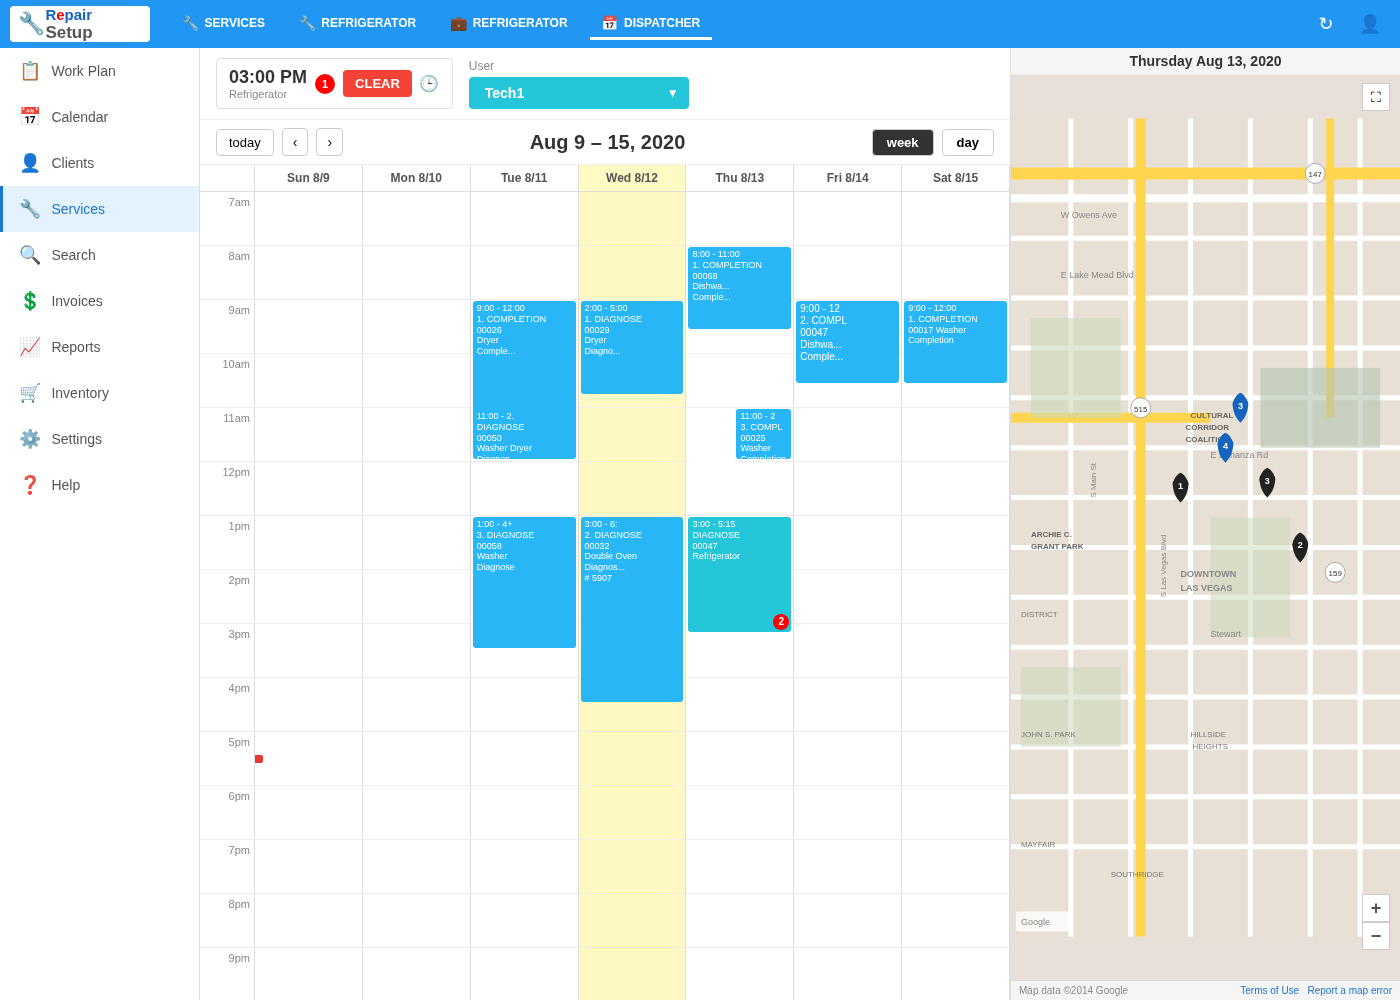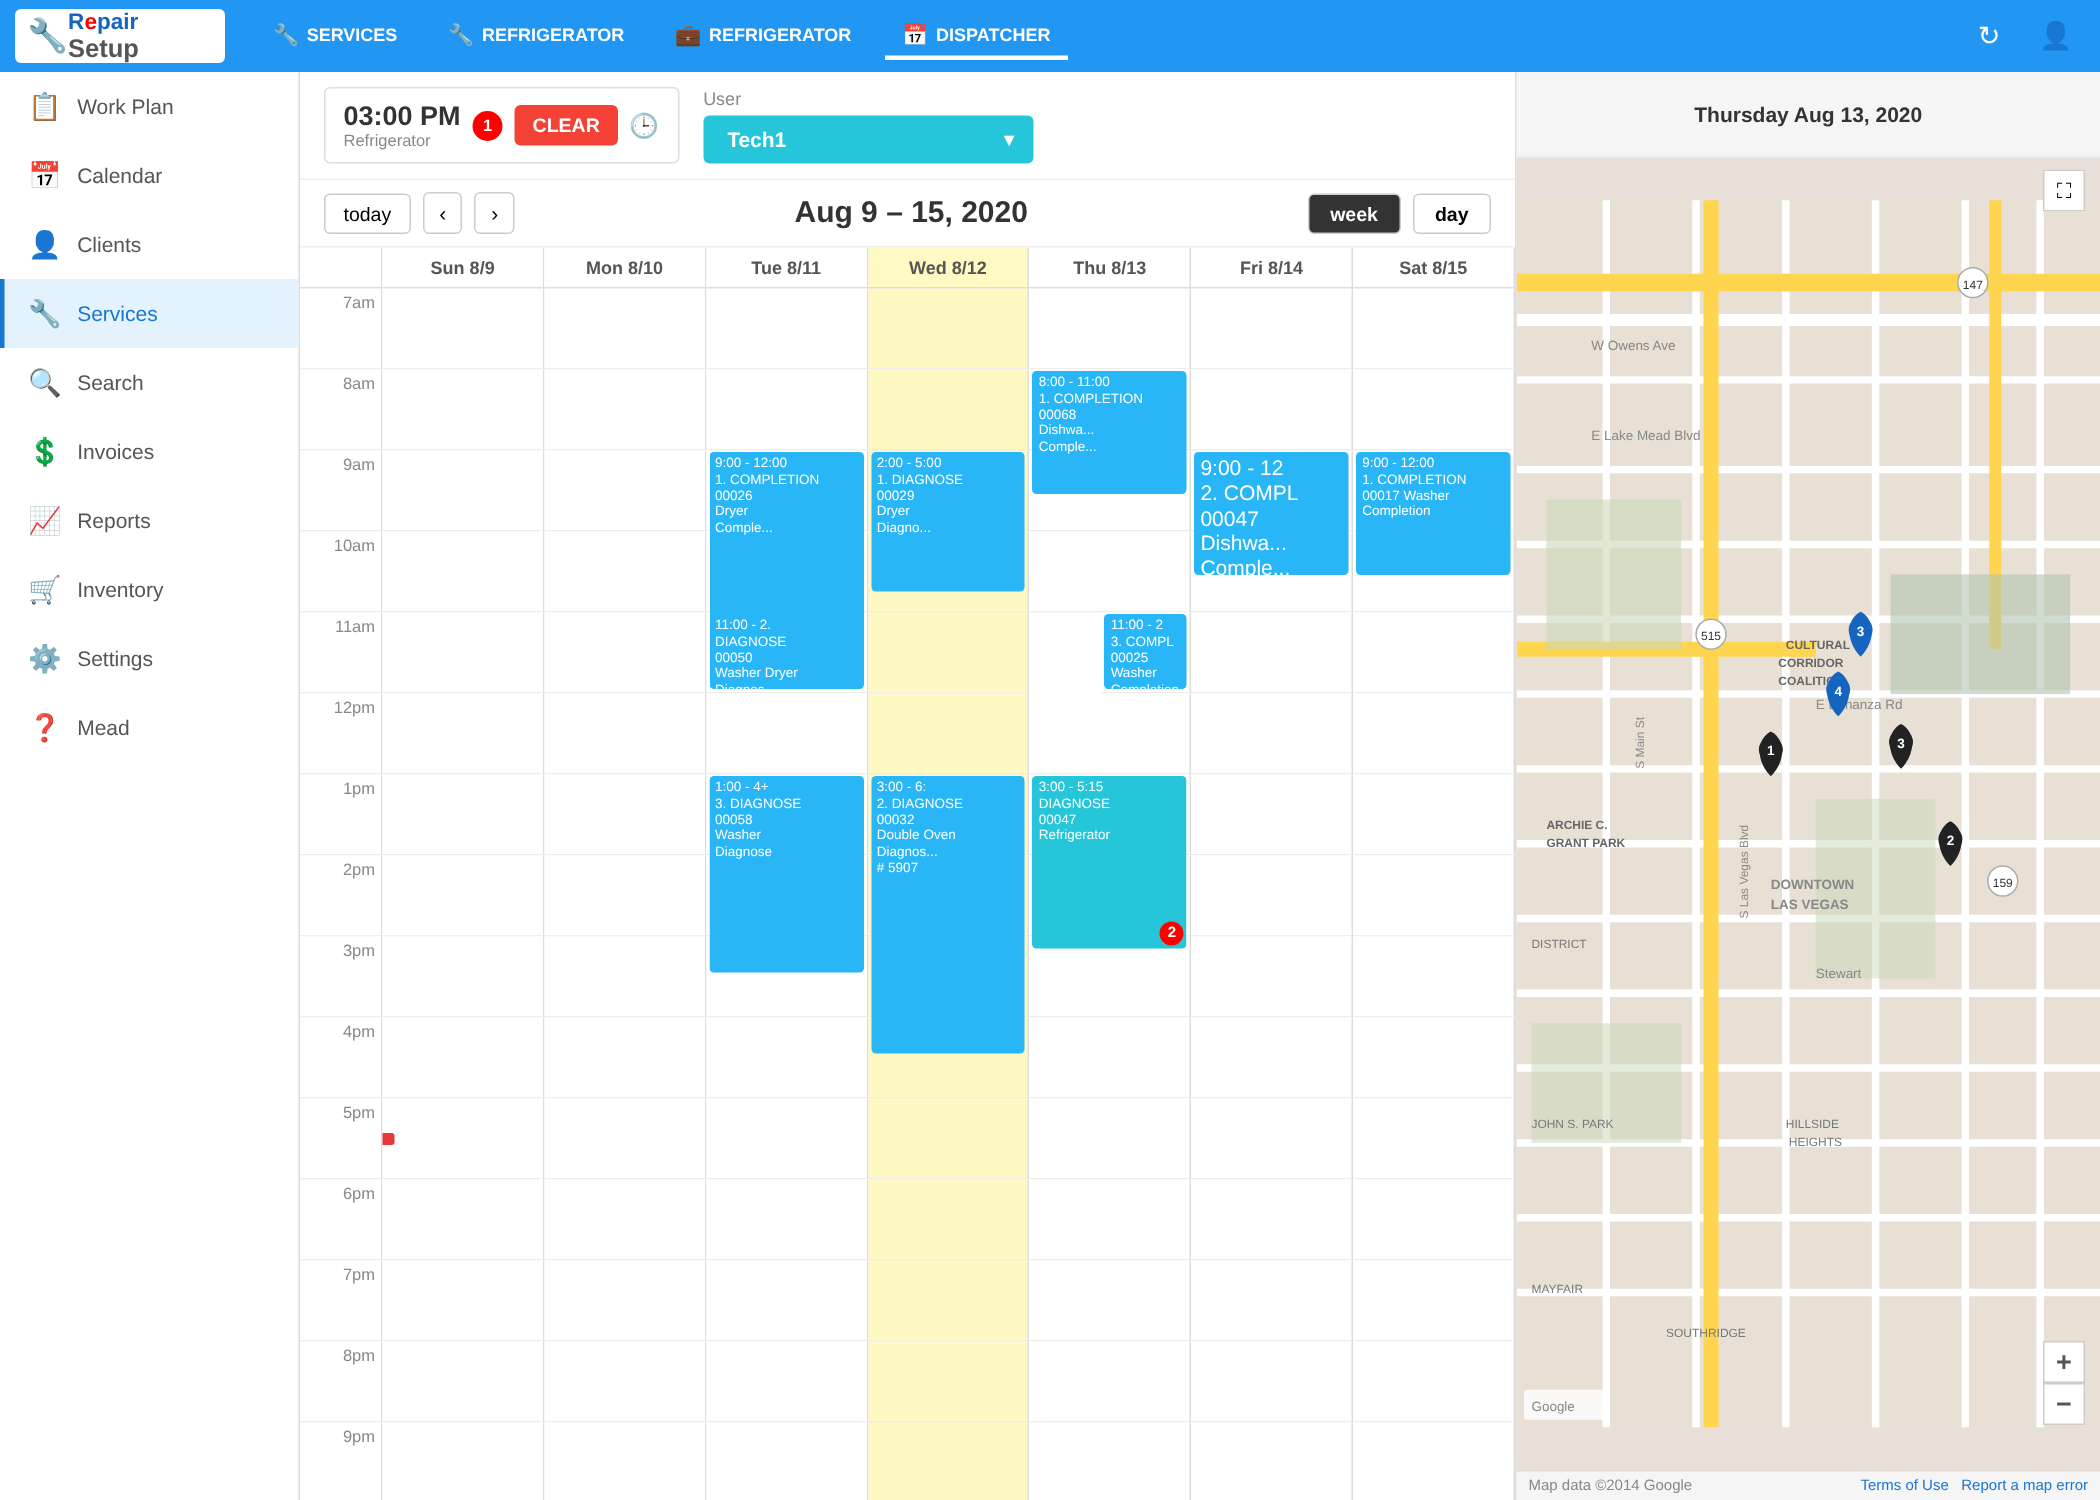--- a/index.html
+++ b/index.html
@@ -270,21 +270,21 @@
 
     
     .map-panel {
       width: 390px;
       flex-shrink: 0;
       display: flex;
       flex-direction: column;
       border-left: 1px solid #ddd;
     }
     .map-header {
-      padding: 20px 12px;
+      padding: 5px 12px;
       font-size: 14px;
       font-weight: bold;
       color: #333;
       border-bottom: 1px solid #eee;
       text-align: center;
     }
     .map-container {
       flex: 1;
       position: relative;
       background: #e8e0d8;
@@ -415,21 +415,21 @@
     <div class="sidebar-item">
       <span class="s-icon">🛒</span>
       <span>Inventory</span>
     </div>
     <div class="sidebar-item">
       <span class="s-icon">⚙️</span>
       <span>Settings</span>
     </div>
     <div class="sidebar-item">
       <span class="s-icon">❓</span>
-      <span>Mead</span>
+      <span>Help</span>
     </div>
   </div>
 
   <div class="content-area">
 
     <div class="dispatcher-header">
       <div class="time-card">
         <div>
           <div class="time-text">03:00 PM</div>
           <div class="time-sub">Refrigerator</div>
@@ -491,21 +491,21 @@
           <div class="cal-day-cell" style="position: relative;"></div>
           <div class="cal-day-cell" style="position: relative;"></div>
           <div class="cal-day-cell" style="position: relative;">
             <div class="cal-event event-blue" style="top: 1px; height: 131px; z-index: 3; font-size: 9px; line-height: 1.2;">9:00 - 12:00<br>1. COMPLETION<br>00026<br>Dryer<br>Comple...</div>
           </div>
           <div class="cal-day-cell today" style="position: relative;">
             <div class="cal-event event-blue" style="top: 1px; height: 93.2px; z-index: 3; font-size: 9px; line-height: 1.2;">2:00 - 5:00<br>1. DIAGNOSE<br>00029<br>Dryer<br>Diagno...</div>
           </div>
           <div class="cal-day-cell" style="position: relative;"></div>
           <div class="cal-day-cell" style="position: relative;">
-            <div class="cal-event event-blue" style="top: 1px; height: 82.4px; z-index: 3; font-size: 14px; line-height: 1.2;">9:00 - 12<br>2. COMPL<br>00047<br>Dishwa...<br>Comple...</div>
+            <div class="cal-event event-blue" style="top: 1px; height: 82.4px; z-index: 3; font-size: 10px; line-height: 1.2;">9:00 - 12<br>2. COMPL<br>00047<br>Dishwa...<br>Comple...</div>
           </div>
           <div class="cal-day-cell" style="position: relative;">
             <div class="cal-event event-blue" style="top: 1px; height: 82.4px; z-index: 3; font-size: 9px; line-height: 1.2;">9:00 - 12:00<br>1. COMPLETION<br>00017 Washer<br>Completion</div>
           </div>
           <div class="cal-time-cell">10am</div>
           <div class="cal-day-cell" style="position: relative;"></div>
           <div class="cal-day-cell" style="position: relative;"></div>
           <div class="cal-day-cell" style="position: relative;"></div>
           <div class="cal-day-cell today" style="position: relative;"></div>
           <div class="cal-day-cell" style="position: relative;"></div>

